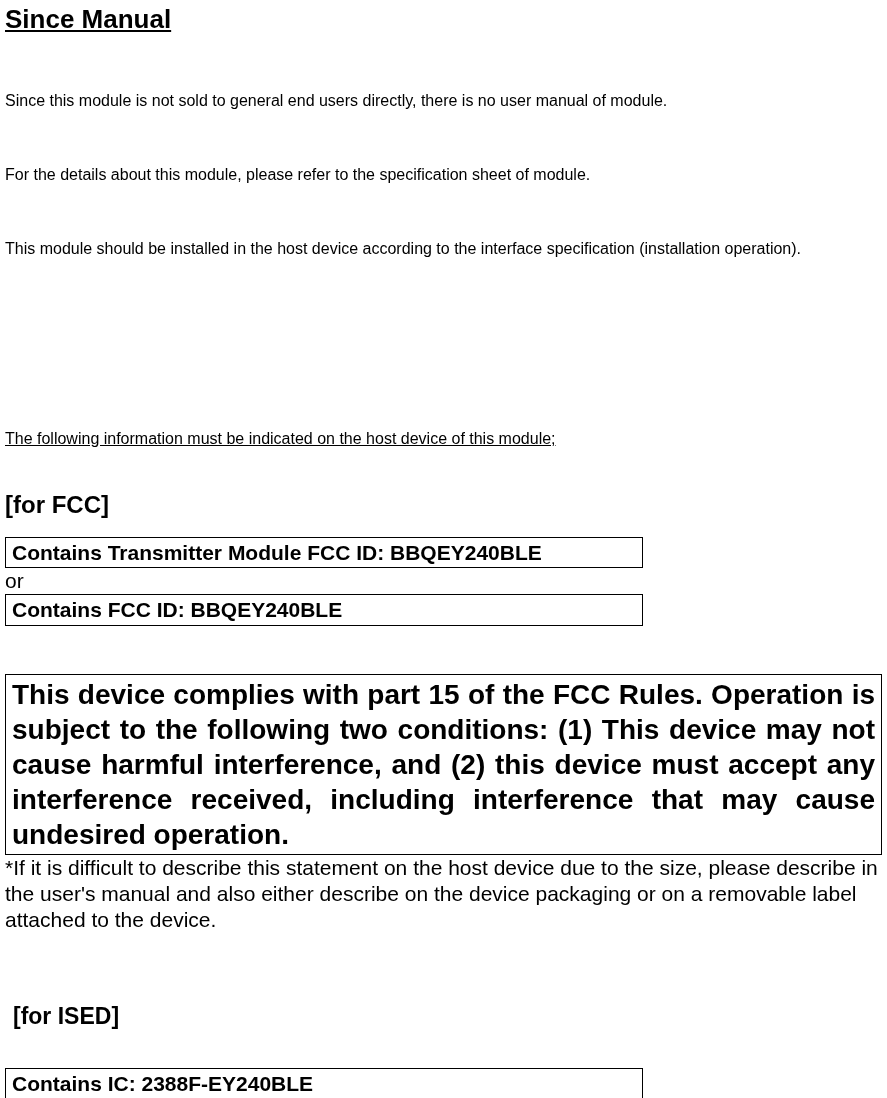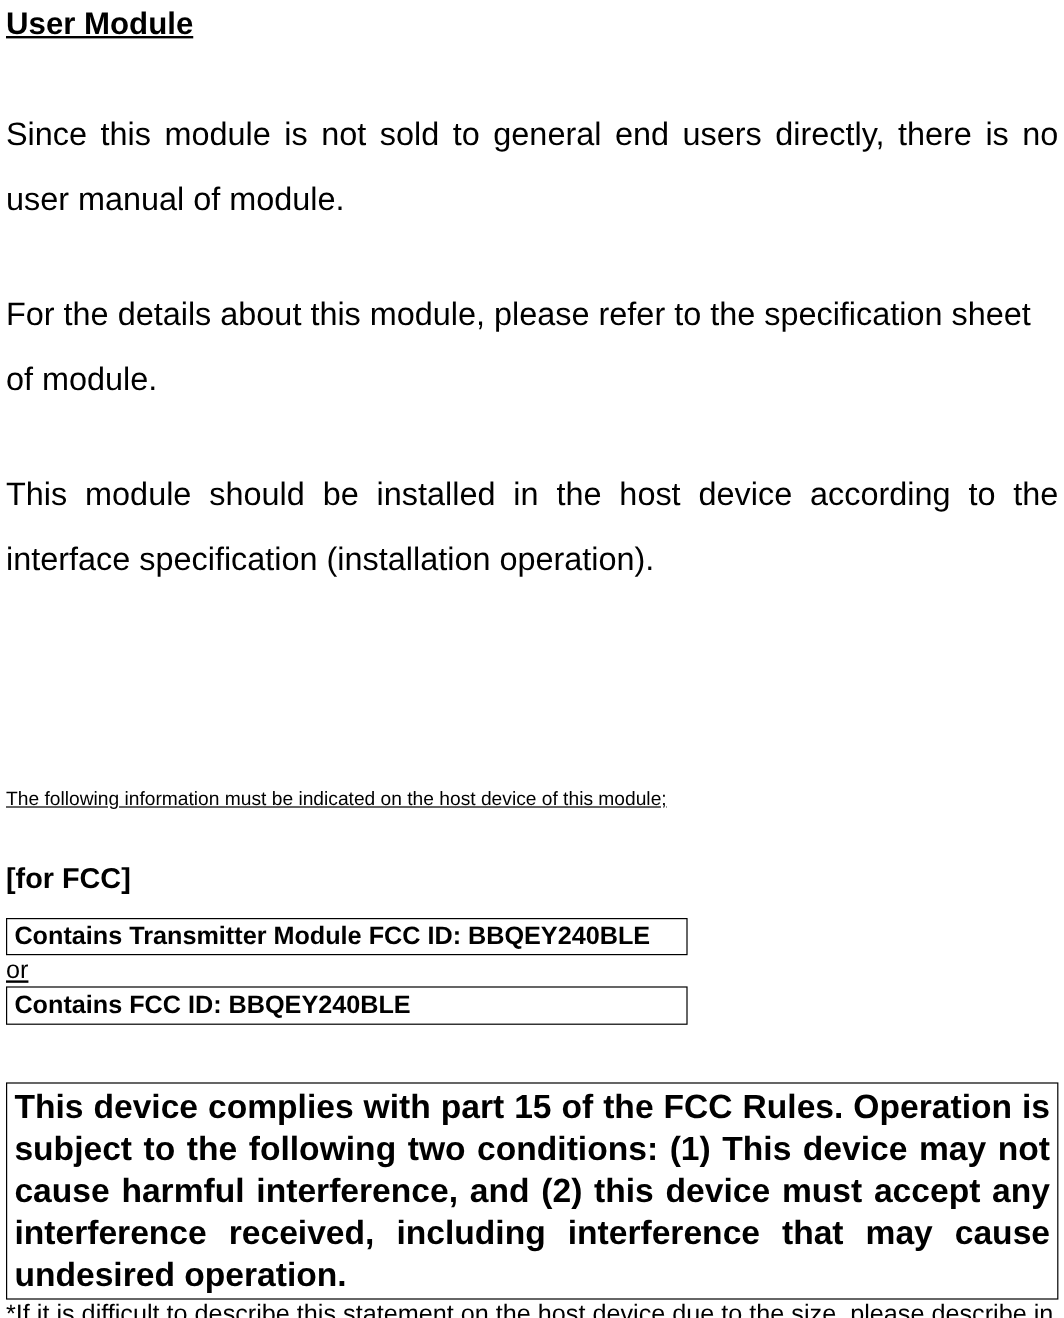--- a/index.html
+++ b/index.html
@@ -15,21 +15,21 @@
       color: #000;
     }
     .title {
       font-size: 26px;
       font-weight: bold;
       text-decoration: underline;
       margin-top: 4px;
       margin-bottom: 50px;
     }
     .para {
-      font-size: 27px;
+      font-size: 16px;
       line-height: 2.0;
       margin-bottom: 42px;
     }
     .para-justify {
       text-align: justify;
     }
     .spacer {
       height: 120px;
     }
     .para-followed {
@@ -41,28 +41,27 @@
     .section-label {
       font-size: 24px;
       font-weight: bold;
       margin-bottom: 18px;
     }
     .boxed {
       border: 1.5px solid #000;
       font-size: 21px;
       font-weight: bold;
       padding: 2px 6px;
-      width: 568px;
+      width: 638px;
       margin-bottom: 0;
       line-height: 1.2;
     }
     .or-text {
       font-size: 21px;
       line-height: 1.25;
-      text-decoration: underline;
     }
     .compliance-box {
       border: 1.5px solid #000;
       font-size: 28px;
       font-weight: bold;
       padding: 2px 6px;
       text-align: justify;
       line-height: 1.25;
       margin-top: 48px;
     }
@@ -74,21 +73,21 @@
     .section-label-ised {
       font-size: 23px;
       font-weight: bold;
       margin-left: 8px;
       margin-bottom: 38px;
     }
   </style>
 </head>
 <body>
 
-<h1 class="title">User Module</h1>
+<h1 class="title">Since Manual</h1>
 
 <p class="para para-justify">Since this module is not sold to general end users directly, there is no user manual of module.</p>
 
 <p class="para">For the details about this module, please refer to the specification sheet of module.</p>
 
 <p class="para para-justify">This module should be installed in the host device according to the interface specification (installation operation).</p>
 
 <div class="spacer"></div>
 
 <p class="para-followed">The following information must be indicated on the host device of this module;</p>

